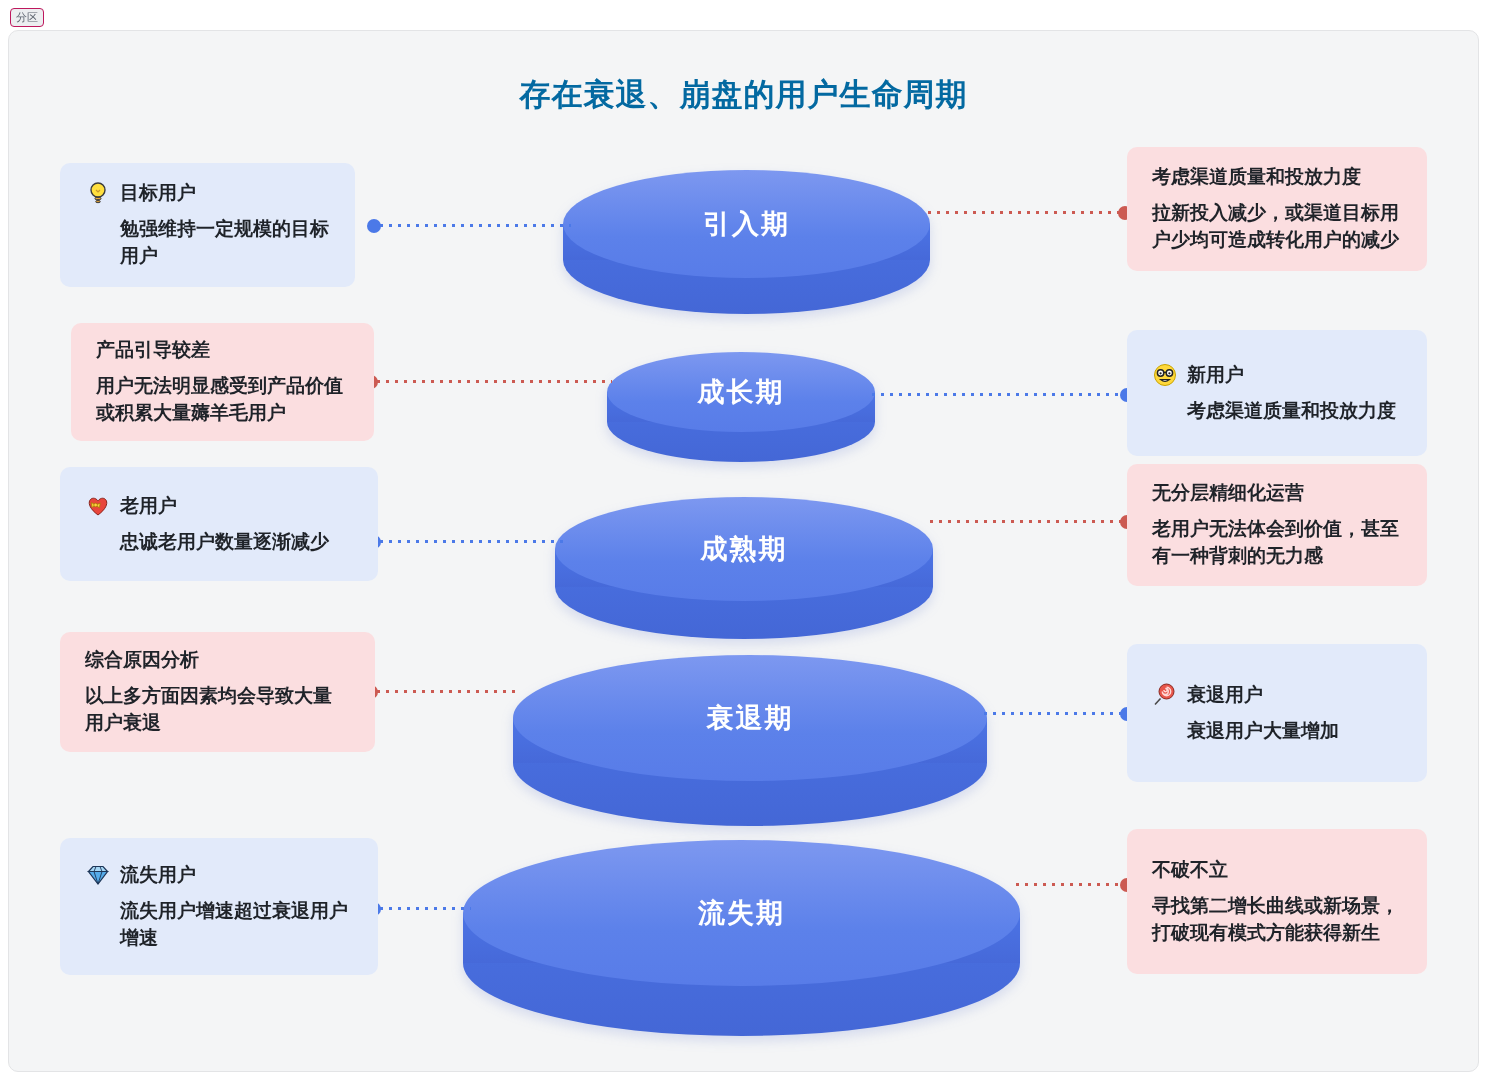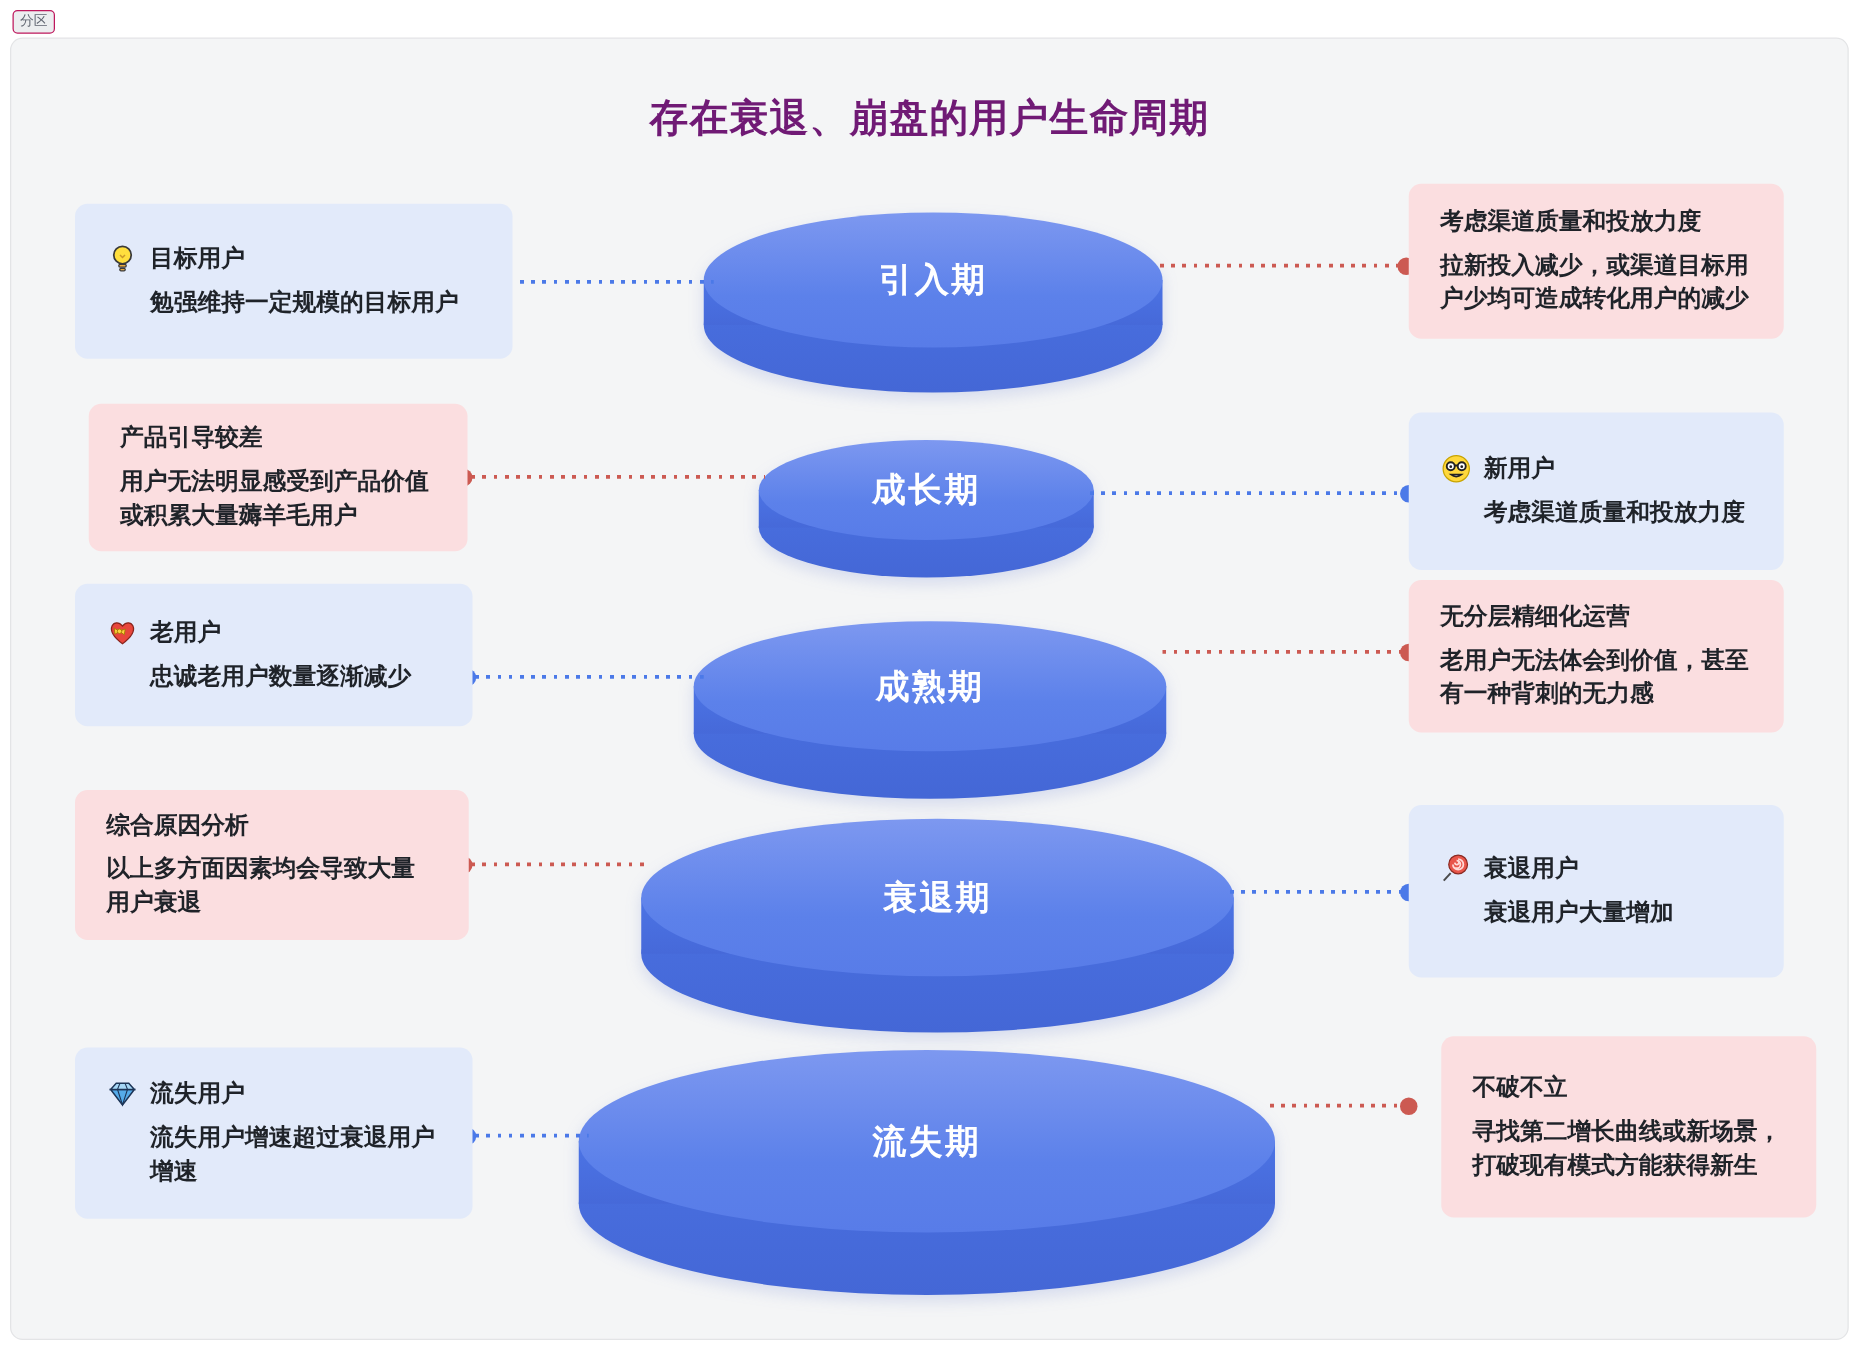--- a/index.html
+++ b/index.html
@@ -10,21 +10,21 @@
     position:absolute; left:10px; top:8px; font-size:11px; line-height:15px;
     color:#5f6570; background:#eceef0; border:1px solid #be185d; border-radius:4px;
     padding:1px 5px; z-index:5;
   }
   .panel{
     position:absolute; left:8px; top:30px; width:1471px; height:1042px;
     background:#f4f5f6; border:1px solid #e3e4e6; border-radius:10px; z-index:0;
   }
   .page-title{
     position:absolute; left:0; top:74px; width:100%; text-align:center;
-    font-size:31px; font-weight:700; color:#701a75; letter-spacing:1px; z-index:2;
+    font-size:31px; font-weight:700; color:#0369a1; letter-spacing:1px; z-index:2;
   }
 
   
   .card{
     position:absolute; border-radius:10px; padding:14px 25px;
     display:flex; flex-direction:column; justify-content:center; z-index:2;
   }
   .card.blue{ background:#e2eafa; }
   .card.pink{ background:#fbdee0; }
   .card-head{ display:flex; align-items:center; gap:9px; }
@@ -135,21 +135,21 @@
     <span class="cdot at-right"></span>
   </div>
 
 <div class="connector blue" style="left:371px; top:907px; width:100px;">
     <span class="cdot at-left"></span>
   </div>
 <div class="connector red" style="left:1016px; top:883px; width:114px;">
     <span class="cdot at-right"></span>
   </div>
 
-<div class="card blue has-icon" style="left:60px; top:163px; width:350px; height:124px;">
+<div class="card blue has-icon" style="left:60px; top:163px; width:295px; height:124px;">
   <div class="card-head">
     <span class="card-icon">
       <svg viewBox="0 0 26 26" width="26" height="26">
           <circle cx="13" cy="10" r="7" fill="#ffdf3e" stroke="#3a3a3a" stroke-width="1.4"></circle>
           <path d="M11 10 l2 2 l2 -2" fill="none" stroke="#c9992a" stroke-width="1.2"></path>
           <rect x="10" y="17.4" width="6" height="2.2" rx="1.1" fill="#e9a93d" stroke="#3a3a3a" stroke-width="1"></rect>
           <rect x="10.8" y="20.6" width="4.4" height="2" rx="1" fill="#e9a93d" stroke="#3a3a3a" stroke-width="1"></rect>
         </svg>
     </span>
     <span class="card-title">目标用户</span>
@@ -241,18 +241,18 @@
           <line x1="8.5" y1="16.5" x2="3" y2="22.5" stroke="#4a4a4a" stroke-width="1.6"></line>
           <circle cx="14.5" cy="9.5" r="7.5" fill="#e8554a" stroke="#8a2a22" stroke-width="1"></circle>
           <path d="M14.5 9.5 m0 -4.2 a4.2 4.2 0 1 1 -4.2 4.2 a3 3 0 1 0 3 -3 a1.6 1.6 0 1 1 -1.4 1.6" fill="none" stroke="#ffd9d6" stroke-width="1.4"></path>
         </svg>
     </span>
     <span class="card-title">衰退用户</span>
   </div>
   <div class="card-body">衰退用户大量增加</div>
 </div>
 
-<div class="card pink" style="left:1127px; top:829px; width:300px; height:145px;margin-left:26px;">
+<div class="card pink" style="left:1127px; top:829px; width:300px; height:145px;">
   <div class="card-head">
       <span class="card-title">不破不立</span>
     </div>
   <div class="card-body">寻找第二增长曲线或新场景，打破现有模式方能获得新生</div>
 </div>
 
 </body></html>

